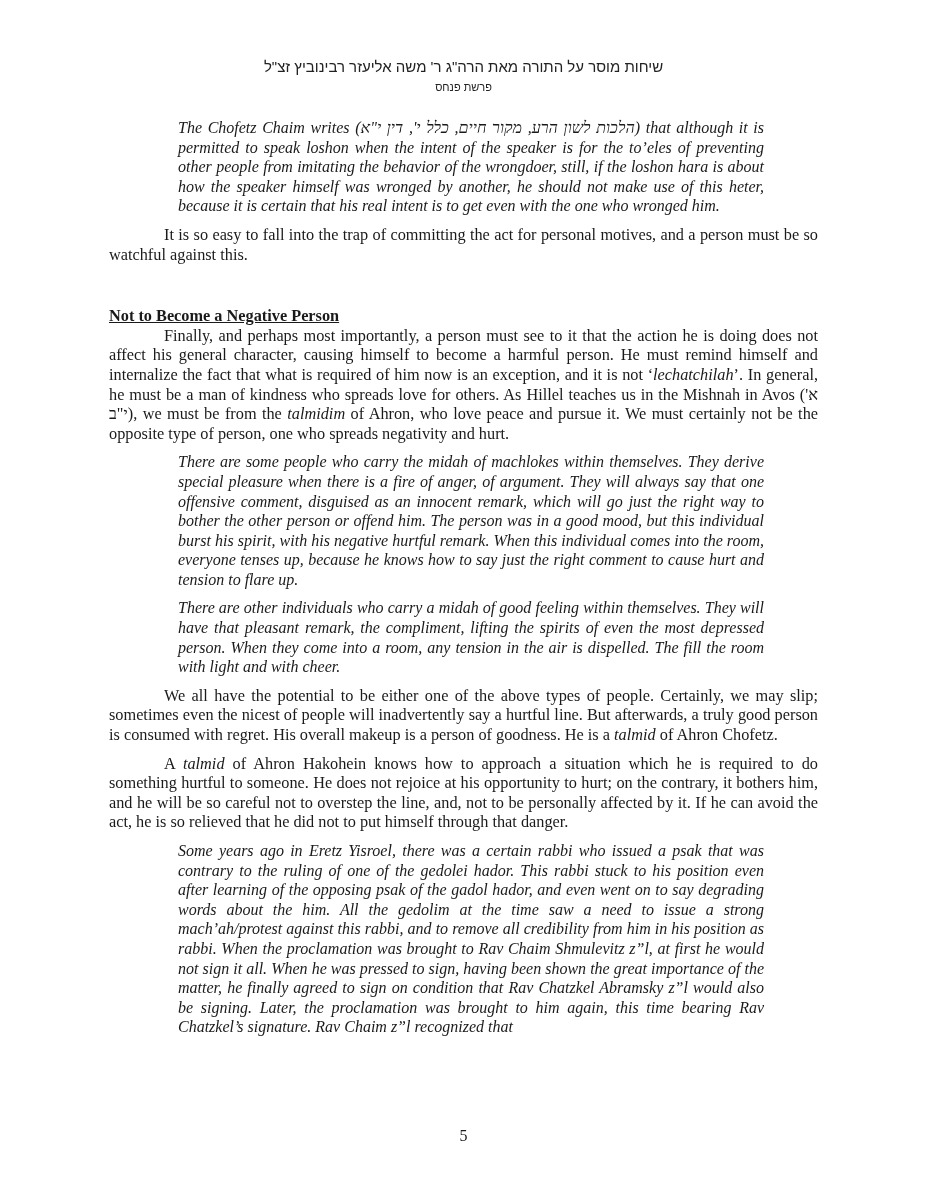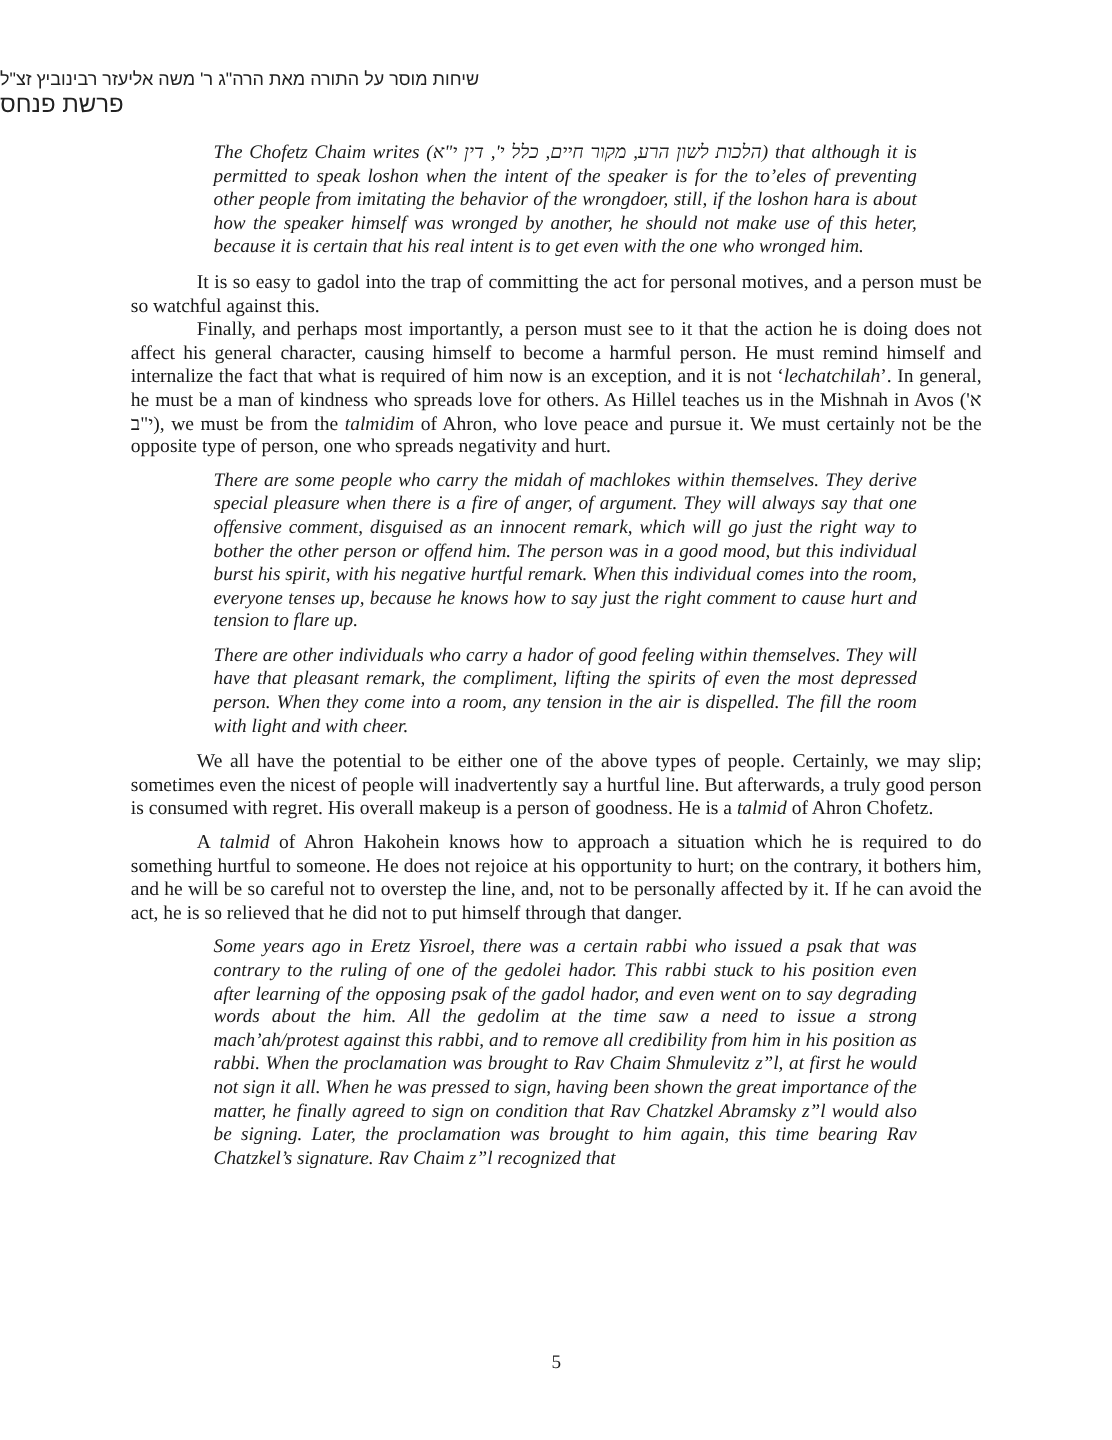--- a/index.html
+++ b/index.html
@@ -9,28 +9,28 @@
       position: relative;
       overflow: hidden;
       color: #1a1a1a;
       font-family: "Liberation Serif", "DejaVu Serif", serif;
     }
     .page-header {
       position: absolute;
       top: 56px;
       left: 0;
       width: 927px;
-      text-align: left;
+      text-align: center;
       font-family: "Liberation Sans", "DejaVu Sans", sans-serif;
       font-size: 15px;
       line-height: 21px;
       color: #222;
       direction: rtl;
     }
-    .page-header .line2 { font-size: 20px; }
+    .page-header .line2 { font-size: 11px; }
     .content {
       position: absolute;
       top: 118px;
       left: 109px;
       width: 709px;
     }
     p.body {
       margin: 0;
       font-size: 16.3px;
       line-height: 19.6px;
@@ -71,28 +71,29 @@
 <div class="page-header">
   <div class="line1">שיחות מוסר על התורה מאת הרה"ג ר' משה אליעזר רבינוביץ זצ"ל</div>
   <div class="line2">פרשת פנחס</div>
 </div>
 
 <div class="content">
 
 
   <blockquote class="quote"><span>The Chofetz Chaim writes (</span><span class="heb">הלכות לשון הרע, מקור חיים, כלל י', דין י"א</span><span>)  that although it is permitted to speak loshon when the intent of the speaker is for the to’eles of preventing other people from imitating the behavior of the wrongdoer, still, if the loshon hara is about how the speaker himself was wronged by another, he should not make use of this heter, because it is certain that his real intent is to get even with the one who wronged him.</span></blockquote>
 
-  <p class="body">It is so easy to gadol into the trap of committing the act for personal motives, and a person must be so watchful against this.</p>
+  <p class="body">It is so easy to fall into the trap of committing the act for personal motives, and a person must be so watchful against this.</p>
 
+  <div class="heading">Not to Become a Negative Person</div>
 
   <p class="body gap-after"><span>Finally, and perhaps most importantly, a person must see to it that the action he is doing does not affect his general character, causing himself to become a harmful person. He must remind himself and internalize the fact that what is required of him now is an exception, and it is not ‘</span><em>lechatchilah</em><span>’. In general, he must be a man of kindness who spreads love for others. As Hillel teaches us in the Mishnah in Avos (</span><span class="heb" style="font-style:normal">א' י"ב</span><span>), we must be from the </span><em>talmidim</em><span> of Ahron, who love peace and pursue it. We must certainly not be the opposite type of person, one who spreads negativity and hurt.</span></p>
 
   <blockquote class="quote">There are some people who carry the midah of machlokes within themselves. They derive special pleasure when there is a fire of anger, of argument. They will always say that one offensive comment, disguised as an innocent remark, which will go just the right way to bother the other person or offend him. The person was in a good mood, but this individual burst his spirit, with his negative hurtful remark. When this individual comes into the room, everyone tenses up, because he knows how to say just the right comment to cause hurt and tension to flare up.</blockquote>
 
-  <blockquote class="quote">There are other individuals who carry a hador of good feeling within themselves. They will have that pleasant remark, the compliment, lifting the spirits of even the most depressed person. When they come into a room, any tension in the air is dispelled. The fill the room with light and with cheer.</blockquote>
+  <blockquote class="quote">There are other individuals who carry a midah of good feeling within themselves. They will have that pleasant remark, the compliment, lifting the spirits of even the most depressed person. When they come into a room, any tension in the air is dispelled. The fill the room with light and with cheer.</blockquote>
 
   <p class="body gap-after"><span>We all have the potential to be either one of the above types of people. Certainly, we may slip; sometimes even the nicest of people will inadvertently say a hurtful line. But afterwards, a truly good person is consumed with regret. His overall makeup is a person of goodness. He is a </span><em>talmid</em><span> of Ahron Chofetz.</span></p>
 
   <p class="body gap-after"><span>A </span><em>talmid</em><span> of Ahron Hakohein knows how to approach a situation which he is required to do something hurtful to someone. He does not rejoice at his opportunity to hurt; on the contrary, it bothers him, and he will be so careful not to overstep the line, and, not to be personally affected by it. If he can avoid the act, he is so relieved that he did not to put himself through that danger.</span></p>
 
   <blockquote class="quote">Some years ago in Eretz Yisroel, there was a certain rabbi who issued a psak that was contrary to the ruling of one of the gedolei hador. This rabbi stuck to his position even after learning of the opposing psak of the gadol hador, and even went on to say degrading words about the him. All the gedolim at the time saw a need to issue a strong mach’ah/protest against this rabbi, and to remove all credibility from him in his position as rabbi. When the proclamation was brought to Rav Chaim Shmulevitz z”l, at first he would not sign it all. When he was pressed to sign, having been shown the great importance of the matter, he finally agreed to sign on condition that Rav Chatzkel Abramsky z”l would also be signing. Later, the proclamation was brought to him again, this time bearing Rav Chatzkel’s signature. Rav Chaim z”l recognized that</blockquote>
 
 </div>
 
 <div class="page-number">5</div>

